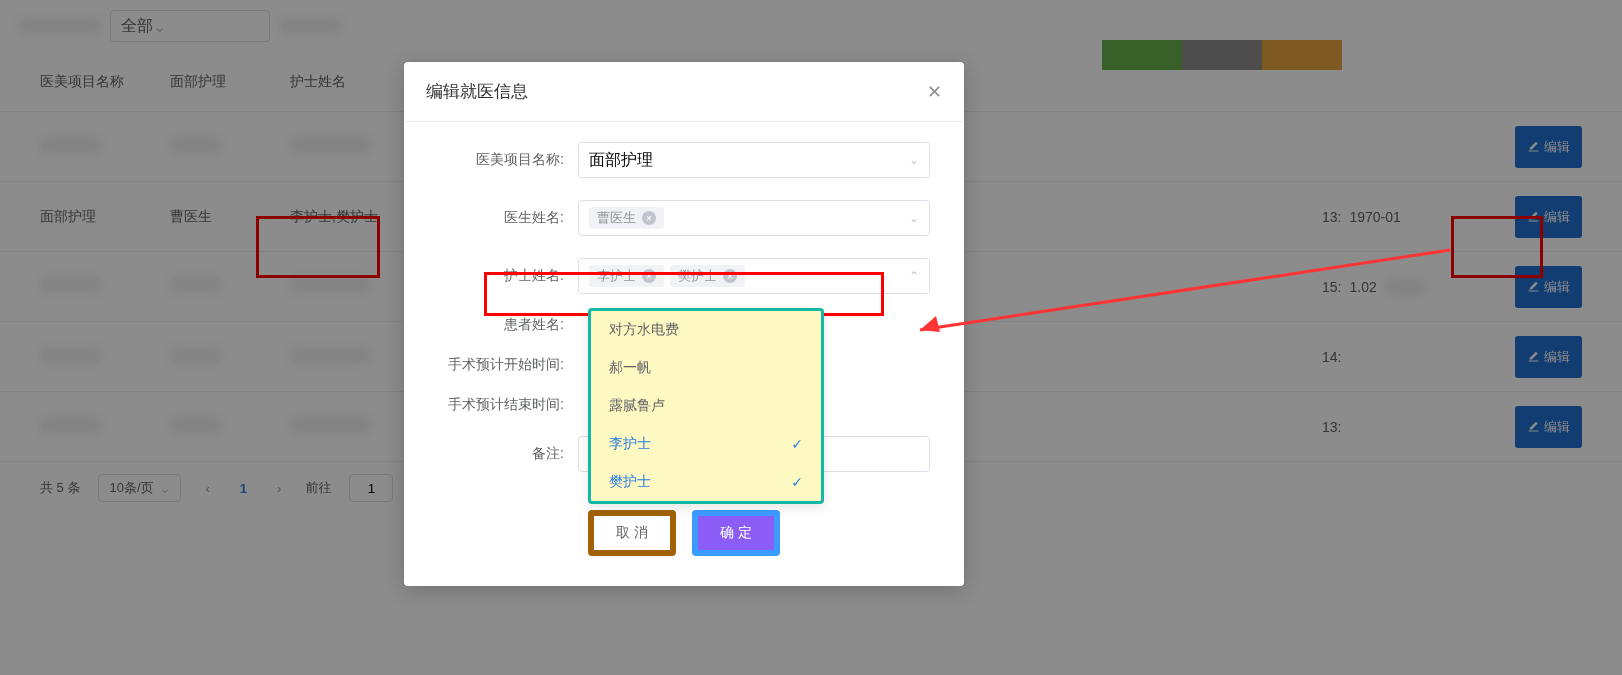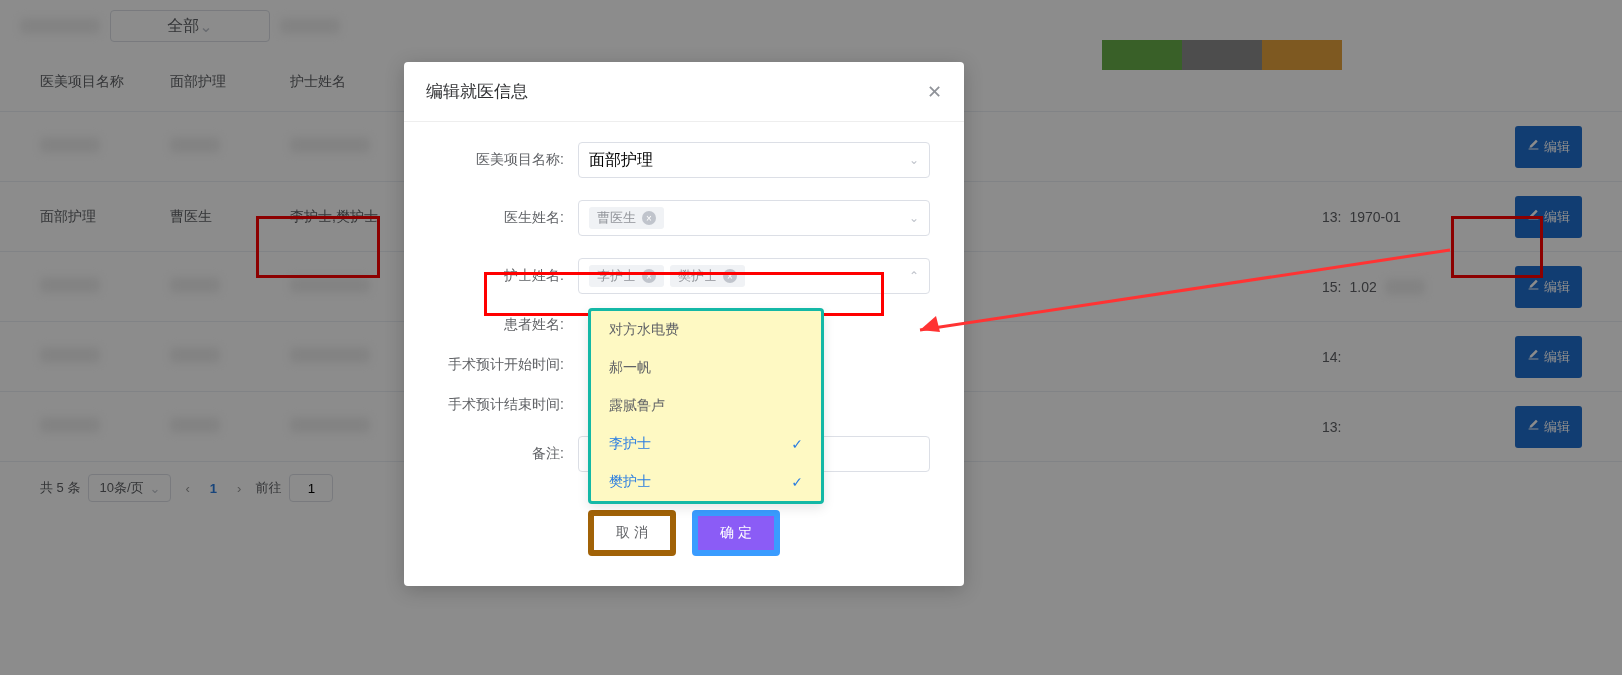--- a/index.html
+++ b/index.html
@@ -1,36 +1,36 @@
 <!DOCTYPE html>
 <html><head>
 <meta charset="utf-8">
 <style>
   * { box-sizing: border-box; margin: 0; padding: 0; font-family: "Helvetica Neue", Arial, "Microsoft YaHei", sans-serif; }
   body { width: 1622px; height: 675px; background: #f5f5f5; overflow: hidden; position: relative; }
 
   
   .page { position: absolute; inset: 0; background: #fff; }
   .filter-bar { display:flex; align-items:center; padding: 10px 20px; gap:10px; }
-  .filter-select { width:160px; height:32px; border:1px solid #dcdfe6; border-radius:4px; display:flex; align-items:center; padding:0 10px; color:#606266; justify-content:center;}
+  .filter-select { width:160px; height:32px; border:1px solid #dcdfe6; border-radius:4px; display:flex; align-items:center; padding:0 10px; color:#606266; justify-content:flex-start;}
   .table { width: 100%; }
   .thead, .trow { display:flex; align-items:center; padding: 0 40px; border-bottom:1px solid #ebeef5; }
   .thead { height: 60px; color:#606266; font-size:14px; }
   .trow { height: 70px; color:#606266; font-size:14px; position:relative;}
   .col-proj { width: 130px; }
   .col-doc  { width: 120px; }
   .col-nurse{ width: 170px; }
   .col-spacer{ flex:1; }
   .col-time1 { width: 260px; display:flex; align-items:center; gap:8px;}
   .col-act  { width: 120px; text-align:right; position:absolute; right:40px;}
   .blur { filter: blur(4px); color:#bbb; background:#eee; border-radius:3px; height:16px; display:inline-block;}
-  .edit-btn { background:#1f6fd0; color:#fff; border:none; border-radius:3px; padding:12px 12px; font-size:13px; display:inline-flex; gap:4px; cursor:pointer;}
+  .edit-btn { background:#1f6fd0; color:#fff; border:none; border-radius:3px; padding:12px 12px; font-size:13px; display:inline-flex; align-items:center; gap:4px; cursor:pointer;}
   .edit-btn svg { width:13px; height:13px; }
 
-  .pager { display:flex; align-items:center; gap:8px; padding:12px 40px; color:#606266; font-size:13px;}
+  .pager { display:flex; align-items:center; gap:18px; padding:12px 40px; color:#606266; font-size:13px;}
   .page-size { border:1px solid #dcdfe6; border-radius:4px; padding:4px 10px; display:flex; align-items:center; gap:6px;}
   .pg-btn { color:#999; padding:0 6px; cursor:pointer;}
   .pg-cur { color:#2a7de1; font-weight:bold; padding:0 6px;}
   .goto-in { width:44px; height:28px; border:1px solid #dcdfe6; border-radius:4px; text-align:center;}
 
   .red-box { border: 3px solid #ff0000; position:absolute; pointer-events:none; }
 
   
   .arrow { position:absolute; pointer-events:none; }
   .arrow line { stroke:#ff3333; stroke-width:3; }

